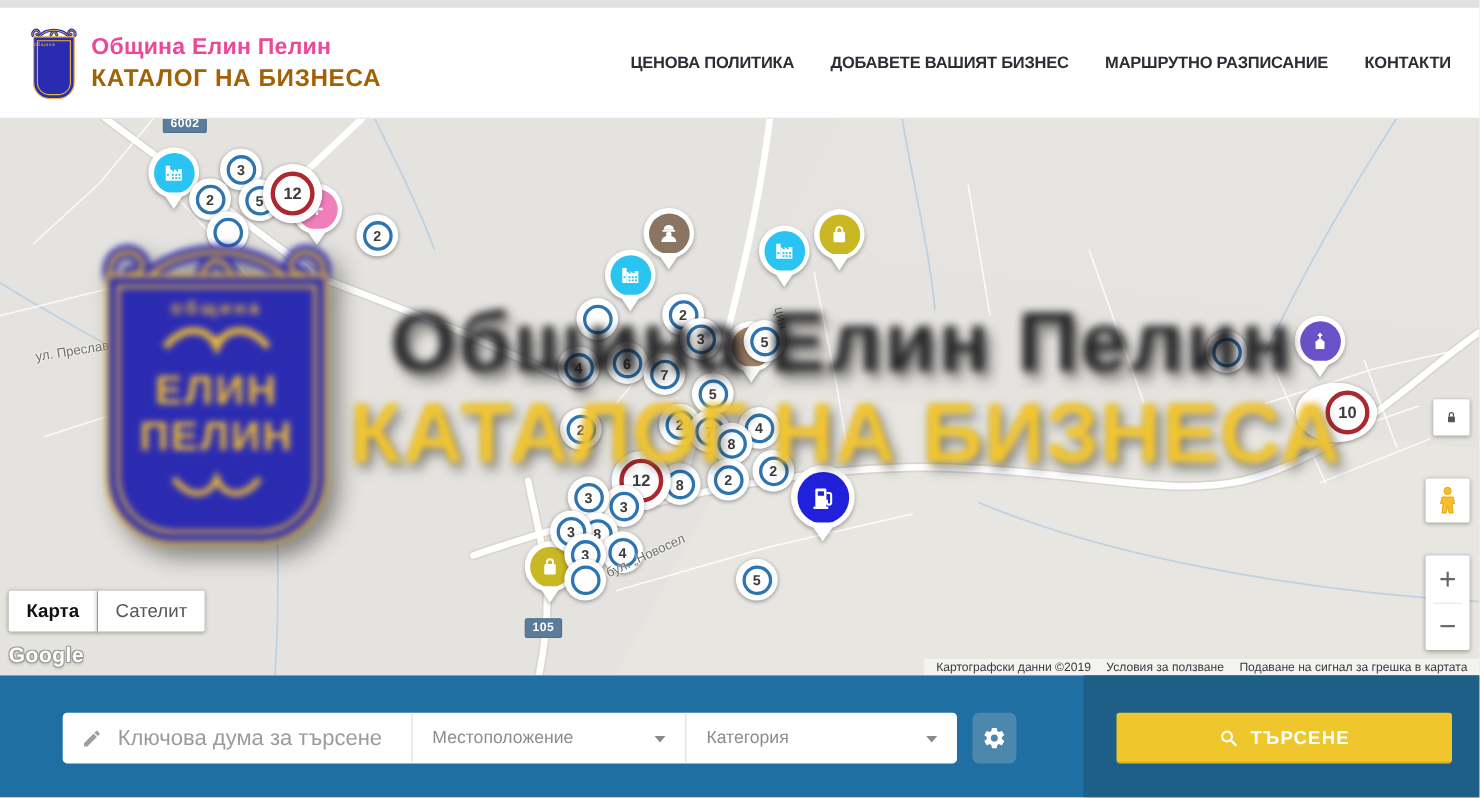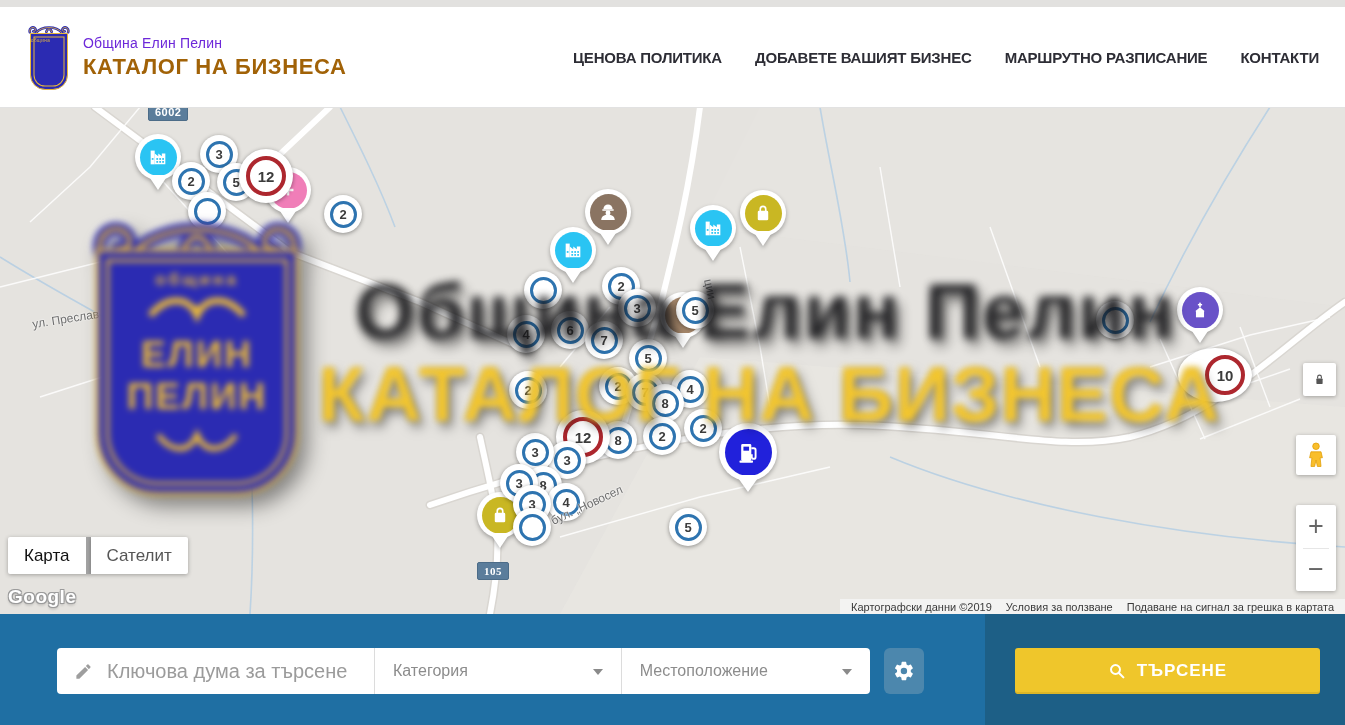--- a/index.html
+++ b/index.html
@@ -13,21 +13,21 @@
   .brand{display:flex;align-items:center;margin-left:28px;cursor:pointer;}
   .emblem-s{width:42px;height:66px;position:relative;margin-right:13px;flex:0 0 auto;}
   .emblem-s .eb-top{position:absolute;top:-2px;left:0;width:42px;height:14px;}
   .emblem-s .eb-body{position:absolute;top:9px;left:2px;right:2px;bottom:0;background:#2B2BB2;
       border:1.5px solid #E8B83A;box-shadow:inset 0 0 0 2.5px #2B2BB2, inset 0 0 0 3.5px #E8B83A;
       border-radius:0 0 15px 15px;display:flex;align-items:flex-start;overflow:hidden;gap:28px;}
   .emblem-s .eb-org{font-size:4.5px;color:#E8B83A;margin-top:4px;letter-spacing:.5px;}
   .emblem-s .eb-n{font-size:7.5px;font-weight:bold;color:#fff;line-height:8.5px;letter-spacing:.4px;}
   .emblem-s .eb-curl{margin:1px 0;}
   .brand-text{display:flex;flex-direction:column;}
-  .brand-title{font-size:14px;font-weight:400;color:#6d28d9;letter-spacing:.2px;}
+  .brand-title{font-size:21px;font-weight:700;color:#ec4899;letter-spacing:.2px;}
   .brand-sub{font-size:22px;font-weight:800;color:#a16207;letter-spacing:.6px;margin-top:3px;}
   nav{margin-left:auto;margin-right:26px;display:flex;gap:33px;}
   nav a{font-size:15px;font-weight:700;color:#2d2d35;text-decoration:none;letter-spacing:-0.2px;cursor:pointer;}
 
   
   #map{position:absolute;top:107px;left:0;width:1345px;height:507px;background:#E5E3DF;overflow:hidden;z-index:1;}
   #roads{position:absolute;inset:0;z-index:1;}
   #marker-layer{position:absolute;inset:0;z-index:2;}
 
   .road-badge{position:absolute;background:#5B7D9B;color:#fff;font-size:11px;font-weight:bold;
@@ -66,21 +66,21 @@
   .emblem-w .eb-body{position:absolute;top:36px;left:6px;right:6px;bottom:0;background:#2B2BB2;
       border:3px solid #E8B83A;box-shadow:inset 0 0 0 7px #2B2BB2, inset 0 0 0 10px #E8B83A;
       border-radius:0 0 62px 62px;display:flex;flex-direction:column;align-items:center;overflow:hidden;}
   .emblem-w .eb-org{font-size:17px;color:#E8B83A;margin-top:18px;letter-spacing:3px;font-weight:700;}
   .emblem-w .eb-n{font-size:37px;font-weight:800;color:#E8B83A;line-height:42px;letter-spacing:2px;}
 
   
   .maptype{position:absolute;left:8px;top:430px;display:flex;z-index:6;}
   .maptype button{height:37px;padding:0 16px;background:#fff;border:none;font-family:inherit;
       font-size:17px;cursor:pointer;box-shadow:0 1px 4px rgba(0,0,0,.3);}
-  .maptype .mt-map{font-weight:400;color:#111;border-radius:2px 0 0 2px;border-right:5px solid #a3a3a3;}
+  .maptype .mt-map{font-weight:700;color:#111;border-radius:2px 0 0 2px;border-right:1px solid #a3a3a3;}
   .maptype .mt-sat{color:#565656;border-radius:0 2px 2px 0;}
   .glogo{position:absolute;left:8px;bottom:6px;z-index:6;font-size:19px;font-weight:700;color:#fff;cursor:pointer;
       letter-spacing:.5px;
       text-shadow:-1px -1px 0 #9b9b9b,1px -1px 0 #9b9b9b,-1px 1px 0 #9b9b9b,1px 1px 0 #9b9b9b,0 2px 3px rgba(0,0,0,.25);}
   .attrib{position:absolute;right:0;bottom:0;z-index:6;background:rgba(245,245,245,.82);
       display:flex;gap:0;align-items:center;height:15px;font-size:11px;color:#3a3a3a;padding:0 4px;}
   .attrib span{padding:0 7px;white-space:nowrap;}
   .attrib span.lnk{cursor:pointer;}
   .ctl{position:absolute;background:#fff;box-shadow:0 1px 4px rgba(0,0,0,.3);z-index:6;
       display:flex;align-items:center;justify-content:center;cursor:pointer;}
@@ -197,21 +197,21 @@
       <path d="M560 430 L700 390 L830 360"></path>
       <path d="M610 200 L560 260"></path>
       <path d="M740 140 L760 240 L770 300"></path>
       <path d="M880 60 L900 180"></path>
       <path d="M990 120 L1040 260"></path>
     </g>
   </svg>
 
   <div id="marker-layer">
       <div class="road-badge" style="left: 148px; top: -4px;">6002</div>
-      <div class="road-badge" style="left: 477px; top: 455px; font-family: Liberation Serif, serif;">105</div>
+      <div class="road-badge" style="left: 477px; top: 455px;">105</div>
       <div class="stlabel" style="left: 32px; top: 205px; transform: rotate(-9deg);">ул. Преслав</div>
       <div class="stlabel" style="left: 548px; top: 391px; transform: rotate(-25deg);">бул. „Новосел</div>
       <div class="stlabel" style="left: 700px; top: 175px; transform: rotate(78deg);">ции</div>
       <div class="pin" style="left: 135px; top: 27px;">
         <div class="pout">
           <div class="pin-in" style="background:#2AC4F3">
             <svg width="22" height="22" viewBox="0 0 24 24">
               <path fill="#fff" d="M4 20V5h4.4v15z"></path>
               <path fill="#fff" d="M8.4 20V8.3l3.9 2.9V8.3l3.9 2.9V8.3H20V20z"></path>
               <g fill="#2AC4F3">
@@ -515,26 +515,26 @@
 </div>
 
 <div id="searchbar">
   <div class="sb-bar">
     <div class="sb-key">
       <svg width="19" height="19" viewBox="0 0 24 24">
         <path fill="#9e9e9e" d="M3 17.2V21h3.8L17.8 10 14 6.2 3 17.2zM20.7 7.1a1 1 0 0 0 0-1.4l-2.4-2.4a1 1 0 0 0-1.4 0L15 5.2 18.8 9z"></path>
       </svg>
       <input type="text" placeholder="Ключова дума за търсене" style="">
     </div>
+    <div class="sb-dd sb-loc">
+      <span>Местоположение</span>
+      <span class="caret"></span>
+    </div>
     <div class="sb-dd sb-cat">
       <span>Категория</span>
-      <span class="caret"></span>
-    </div>
-    <div class="sb-dd sb-loc">
-      <span>Местоположение</span>
       <span class="caret"></span>
     </div>
   </div>
   <button class="sb-gear">
     <svg width="22" height="22" viewBox="0 0 24 24">
       <path fill="#fff" d="M19.4 13c.04-.33.06-.66.06-1s-.02-.67-.06-1l2.1-1.65a.5.5 0 0 0 .12-.64l-2-3.46a.5.5 0 0 0-.6-.22l-2.49 1a7.3 7.3 0 0 0-1.73-1l-.38-2.65A.5.5 0 0 0 13.92 2h-4a.5.5 0 0 0-.5.42l-.38 2.65c-.63.26-1.2.6-1.73 1l-2.48-1a.5.5 0 0 0-.61.22l-2 3.46a.5.5 0 0 0 .12.64L4.45 11c-.04.33-.07.66-.07 1s.03.67.07 1l-2.11 1.65a.5.5 0 0 0-.12.64l2 3.46c.14.24.42.33.61.22l2.48-1c.53.4 1.1.74 1.73 1l.38 2.65c.04.24.25.42.5.42h4c.25 0 .46-.18.5-.42l.38-2.65a7.3 7.3 0 0 0 1.73-1l2.49 1c.23.09.5 0 .6-.22l2-3.46a.5.5 0 0 0-.12-.64zM11.92 15.5a3.5 3.5 0 1 1 0-7 3.5 3.5 0 0 1 0 7z"></path>
     </svg>
   </button>
   <div class="sb-right">
     <button class="sb-btn">

